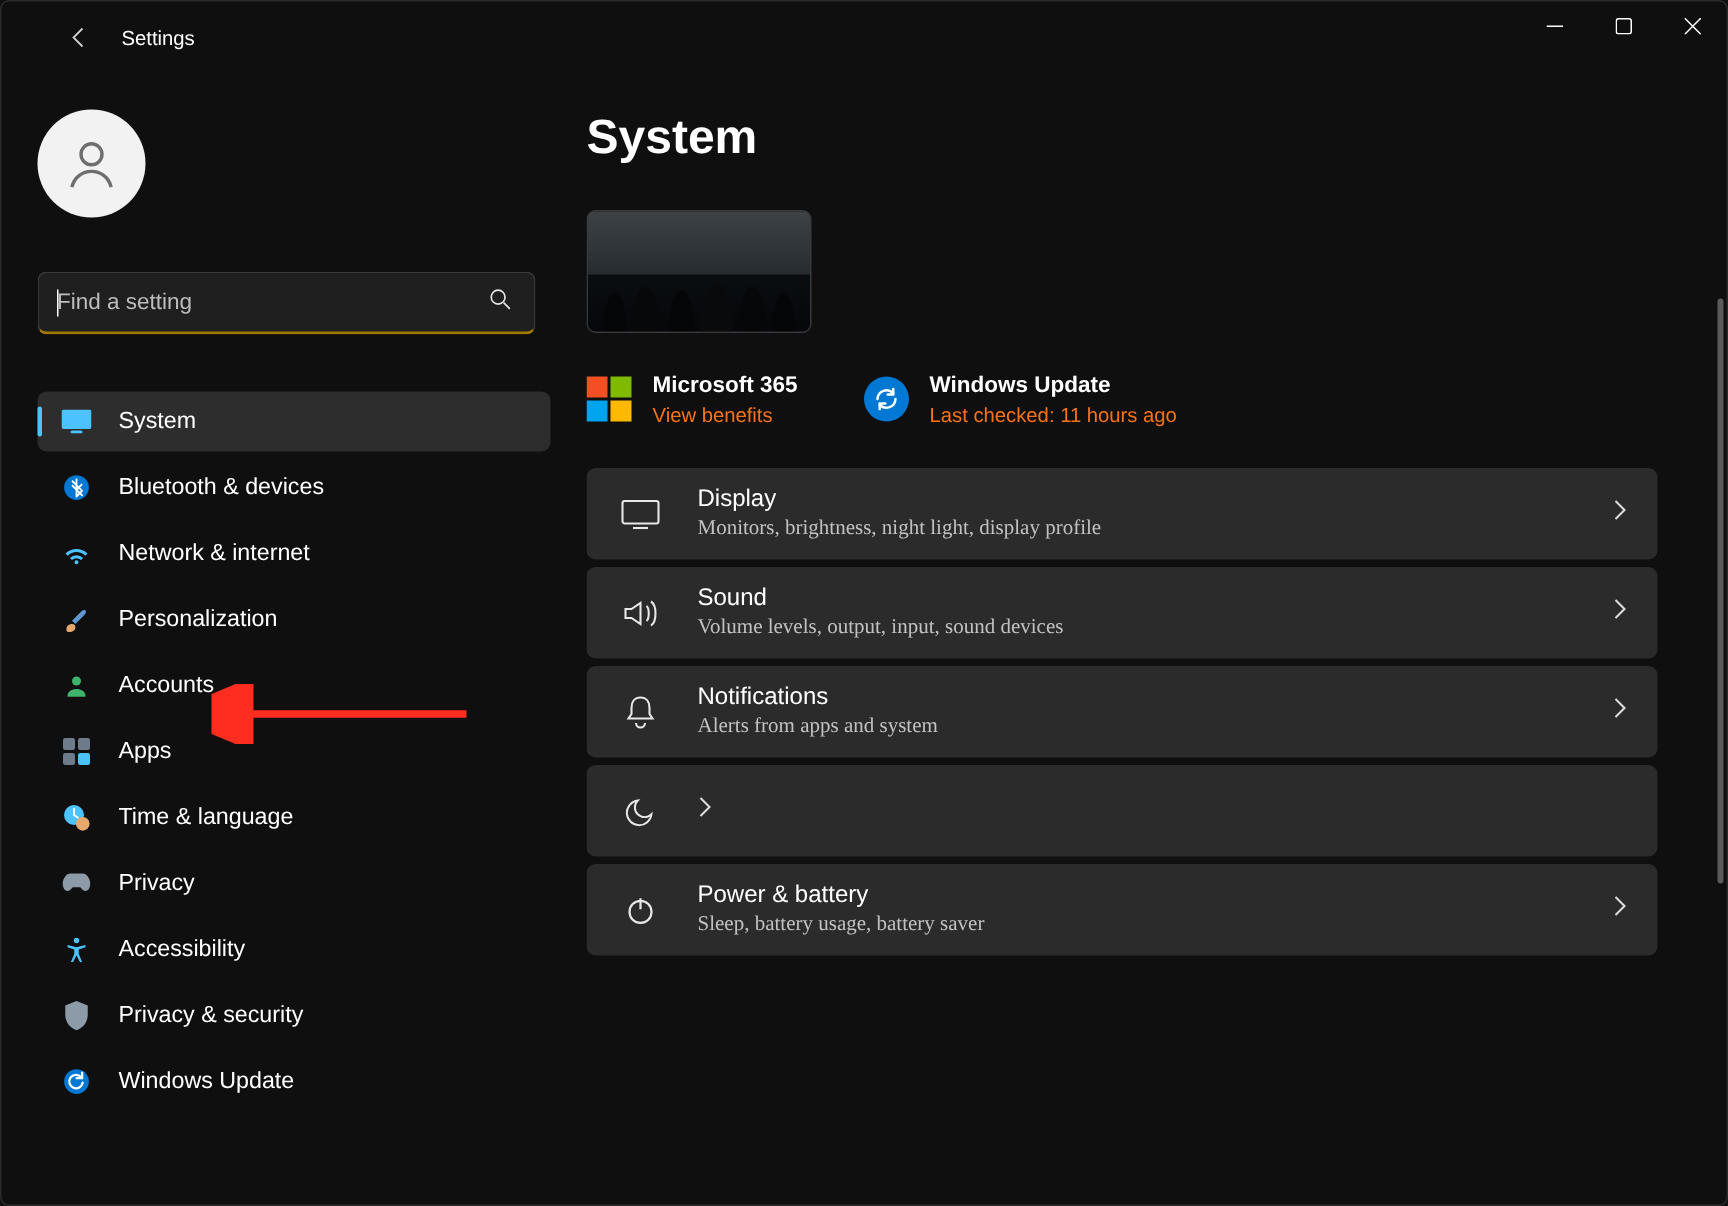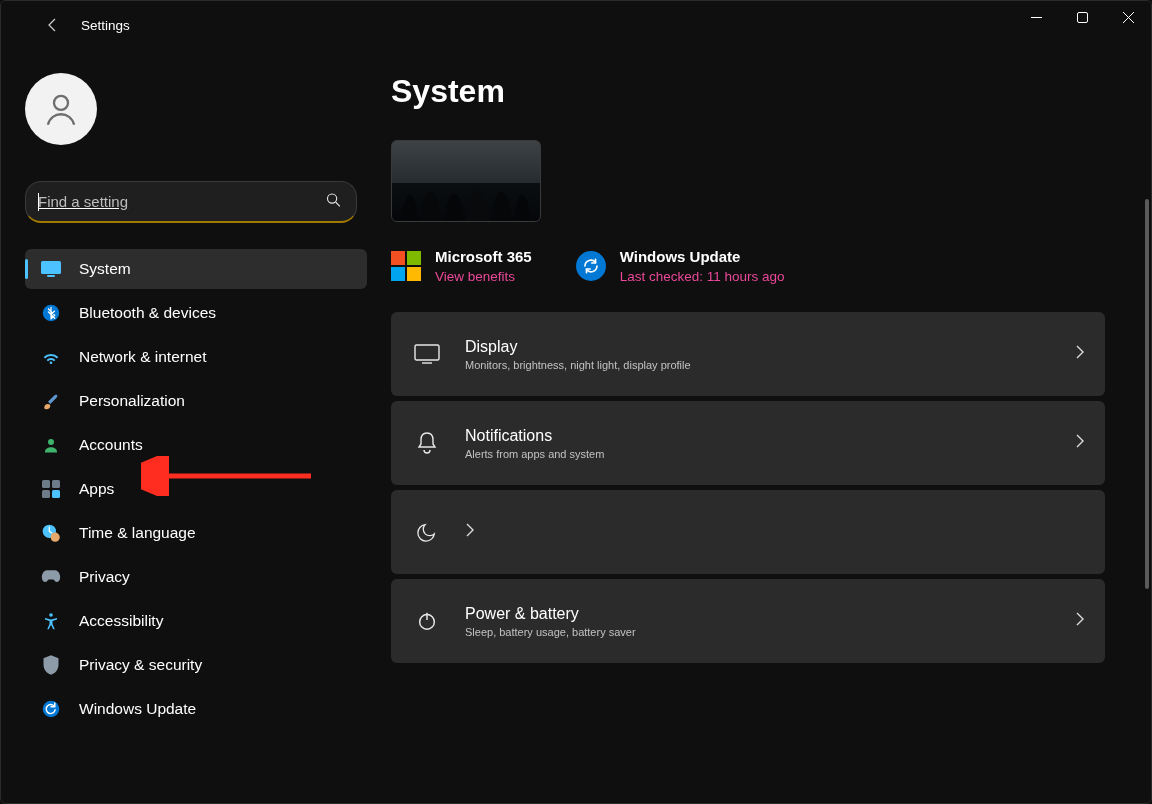--- a/index.html
+++ b/index.html
@@ -55,27 +55,26 @@
   }
   .avatar {
     width: 72px; height: 72px; border-radius: 50%;
     background: #f2f2f2;
     display: flex; align-items: center; justify-content: center;
   }
   .searchbox {
     position: relative;
     width: 332px; height: 42px;
     background: #1f1f1f;
-    border-radius: 16px;
+    border-radius: 6px;
     border: 1px solid #3a3a3a;
     border-bottom: 2px solid #a37a00;
     display: flex; align-items: center;
     padding: 0 44px 0 12px;
-    margin-bottom: 26px;
-    text-decoration: underline;
+    margin-bottom: 38px;
   }
   .searchbox input {
     width: 100%; background: transparent; border: none; outline: none;
     color: #ffffff; font-size: 15px;
   }
   .searchbox input::placeholder { color: #bdbdbd; }
   .searchbox .search-icon {
     position: absolute; right: 14px; top: 50%; transform: translateY(-50%);
     color: #e6e6e6;
   }
@@ -150,39 +149,39 @@
   .ms-logo span:nth-child(1){background:#f25022}
   .ms-logo span:nth-child(2){background:#7fba00}
   .ms-logo span:nth-child(3){background:#00a4ef}
   .ms-logo span:nth-child(4){background:#ffb900}
   .wu-logo {
     width: 30px; height: 30px; border-radius: 50%;
     background: #0078d4;
     display: flex; align-items: center; justify-content: center;
   }
   .svc-title { font-size: 15px; font-weight: 600; color: #ffffff; }
-  .svc-sub { font-size: 13.5px; color: #ec4899; margin-top: 4px; }
+  .svc-sub { font-size: 13.5px; color: #f97316; margin-top: 4px; }
   .cards { display: flex; flex-direction: column; gap: 5px; width: 714px; }
   .card {
     background: #2b2b2b;
     border-radius: 6px;
-    height: 84px;
+    height: 61px;
     display: flex; align-items: center;
     padding: 0 20px 0 22px;
   }
   .card .cicon {
     width: 28px; height: 28px;
     display: flex; align-items: center; justify-content: center;
     color: #e8e8e8;
     flex: 0 0 28px;
     margin-right: 24px;
   }
   .card .ctext { flex: 1; }
   .card .ctitle { font-size: 16px; color: #ffffff; }
-  .card .cdesc { font-size: 11px; color: #c2c2c2; margin-top: 3px; }
+  .card .cdesc { font-size: 14px; color: #c2c2c2; margin-top: 3px; font-family: Liberation Serif, serif; }
   .card .chevron { color: #dcdcdc; }
   
   .arrow-annotation {
     position: absolute;
     left: 140px; top: 455px;
     pointer-events: none;
     z-index: 100;
   }
   
   .scroll-track {
@@ -392,20 +391,36 @@
         </span>
         <div class="ctext">
           <div class="ctitle">Display</div>
           <div class="cdesc">Monitors, brightness, night light, display profile</div>
         </div>
         <span class="chevron"><svg width="10" height="16" viewBox="0 0 10 16" fill="none" stroke="currentColor" stroke-width="1.4">
               <path d="M2 2l6 6-6 6"></path>
             </svg></span>
       </div>
 
+      <div class="card">
+        <span class="cicon">
+          <svg width="26" height="22" viewBox="0 0 26 22" fill="none" stroke="currentColor" stroke-width="1.4">
+              <path d="M3 8v6h4l6 4V4L7 8Z"></path>
+              <path d="M17 6c2 1.5 2 8.5 0 10"></path>
+              <path d="M20 3c4 2.5 4 13.5 0 16"></path>
+            </svg>
+        </span>
+        <div class="ctext">
+          <div class="ctitle">Sound</div>
+          <div class="cdesc">Volume levels, output, input, sound devices</div>
+        </div>
+        <span class="chevron"><svg width="10" height="16" viewBox="0 0 10 16" fill="none" stroke="currentColor" stroke-width="1.4">
+              <path d="M2 2l6 6-6 6"></path>
+            </svg></span>
+      </div>
 
       <div class="card">
         <span class="cicon">
           <svg width="22" height="24" viewBox="0 0 22 24" fill="none" stroke="currentColor" stroke-width="1.4">
               <path d="M11 2c-4 0-6 3-6 7v4l-2 3h16l-2-3v-4c0-4-2-7-6-7Z"></path>
               <path d="M8 19a3 3 0 0 0 6 0"></path>
             </svg>
         </span>
         <div class="ctext">
           <div class="ctitle">Notifications</div>

